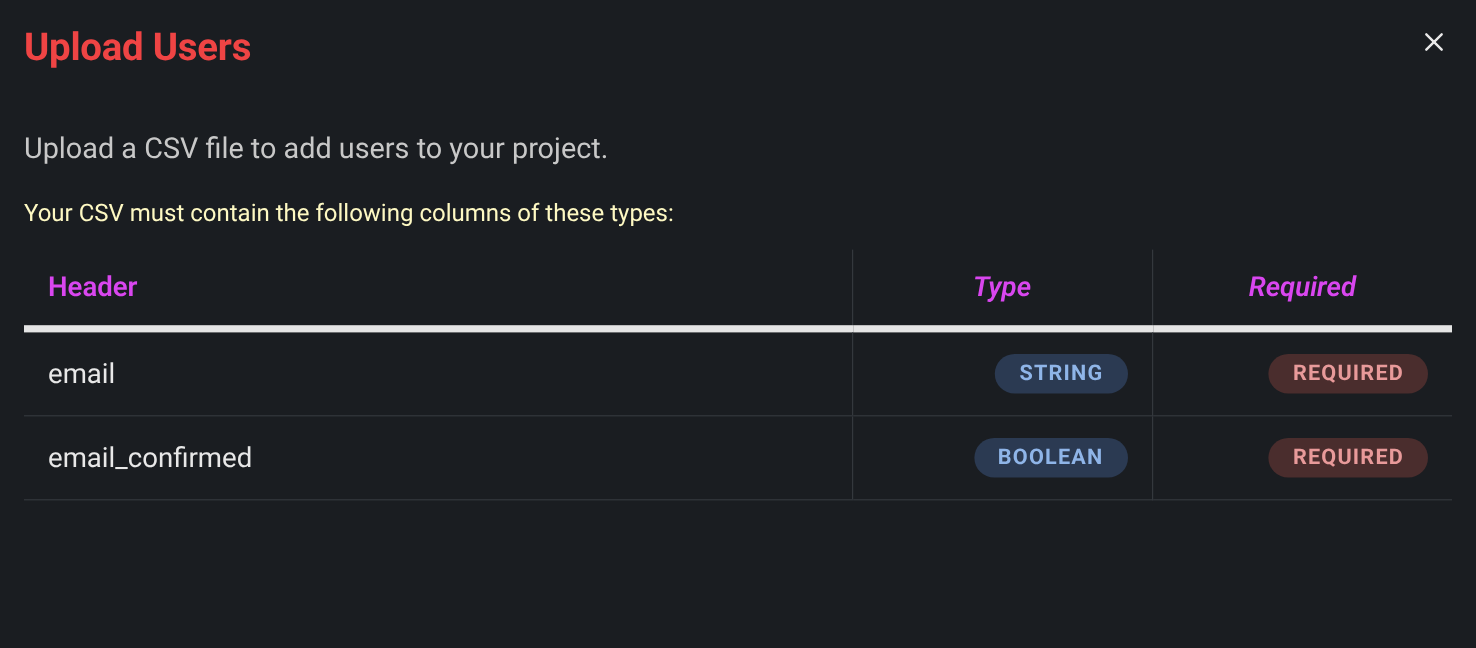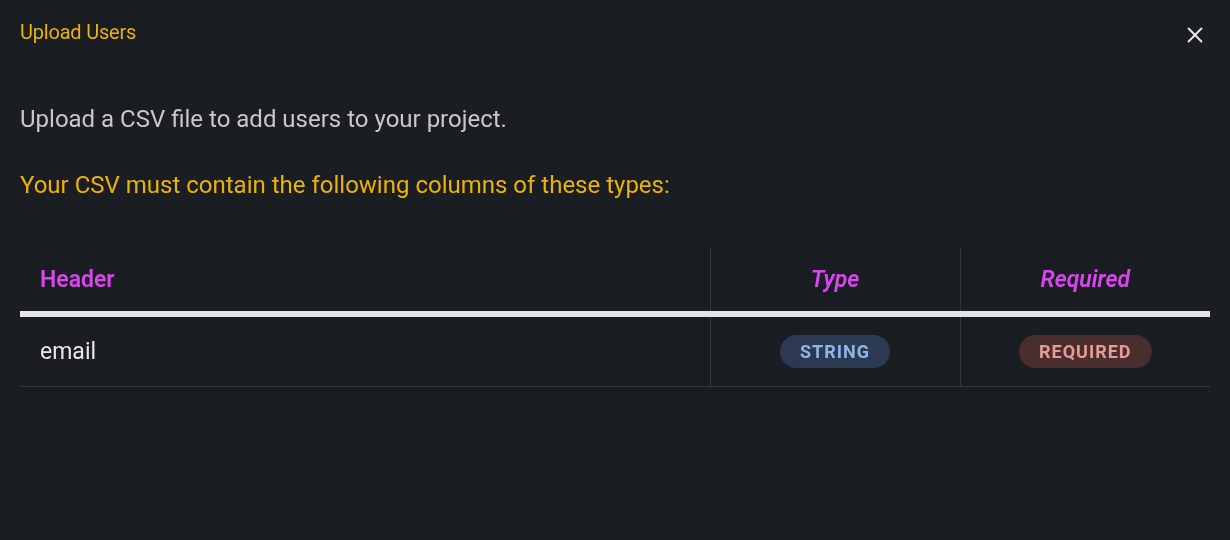--- a/index.html
+++ b/index.html
@@ -16,49 +16,49 @@
       overflow: hidden;
       padding: 20px;
     }
     .modal-header {
       display: flex;
       justify-content: space-between;
       align-items: flex-start;
       margin-bottom: 48px;
     }
     .modal-title {
-      font-size: 20px;
-      font-weight: 400;
-      color: #eab308;
+      font-size: 32px;
+      font-weight: 700;
+      color: #ef4444;
       letter-spacing: -0.2px;
     }
     .close-button {
       background: none;
       border: none;
       cursor: pointer;
       padding: 4px;
       color: #e8e8e8;
       display: flex;
       align-items: center;
       justify-content: center;
     }
     .close-button svg {
       width: 22px;
       height: 22px;
     }
     .description {
       font-size: 24px;
       color: #c8c8c8;
-      margin-bottom: 30px;
+      margin-bottom: 20px;
       line-height: 1.5;
     }
     .subdescription {
-      font-size: 24px;
-      color: #eab308;
-      margin-bottom: 45px;
+      font-size: 20px;
+      color: #fef9c3;
+      margin-bottom: 16px;
       line-height: 1.5;
     }
     .table-wrap {
       width: 100%;
     }
     table {
       width: 100%;
       border-collapse: collapse;
     }
     thead th {
@@ -76,21 +76,21 @@
     }
     tbody td {
       font-size: 23px;
       color: #e8e8e8;
       padding: 18px 20px;
       border-bottom: 1px solid #34383d;
       vertical-align: middle;
     }
     tbody td.col-type,
     tbody td.col-required {
-      text-align: center;
+      text-align: right;
     }
     th.col-type, td.col-type {
       border-left: 1px solid #34383d;
       border-right: 1px solid #34383d;
       width: 250px;
     }
     th.col-required, td.col-required {
       width: 250px;
     }
     .badge {
@@ -140,15 +140,20 @@
         <th class="col-type">Type</th>
         <th class="col-required">Required</th>
       </tr>
     </thead>
     <tbody id="tbody">
     <tr>
           <td class="col-header">email</td>
           <td class="col-type"><span class="badge badge-string">STRING</span></td>
           <td class="col-required"><span class="badge badge-required">REQUIRED</span></td>
         </tr>
+        <tr>
+          <td class="col-header">email_confirmed</td>
+          <td class="col-type"><span class="badge badge-boolean">BOOLEAN</span></td>
+          <td class="col-required"><span class="badge badge-required">REQUIRED</span></td>
+        </tr>
       </tbody>
   </table>
 </div>
 
 </body></html>

